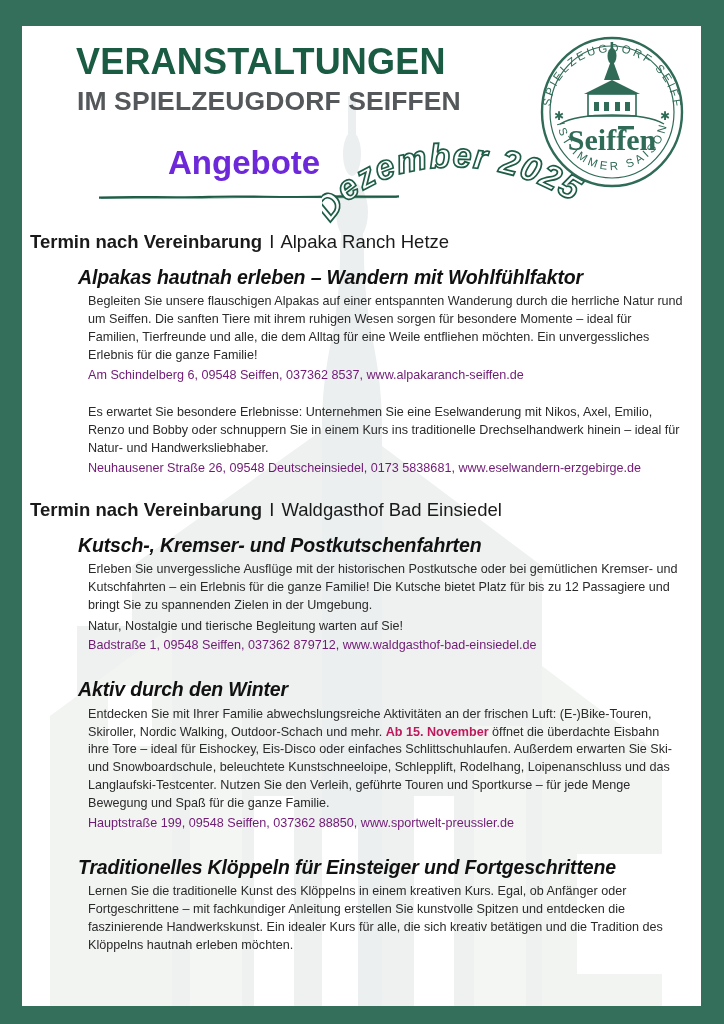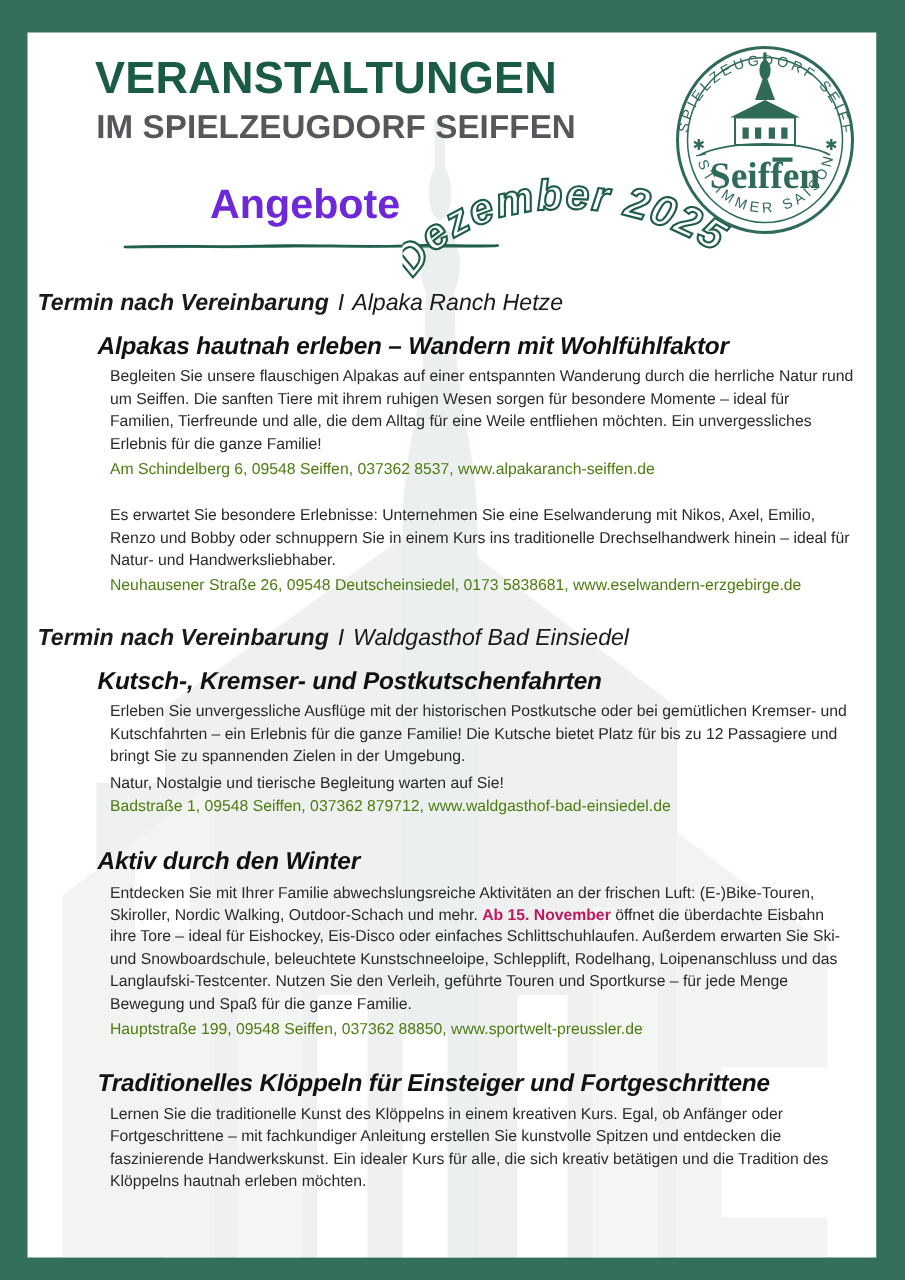--- a/index.html
+++ b/index.html
@@ -126,21 +126,20 @@
     padding: 0 18px 0 8px;
   }
 
   .entry { position: relative; margin-bottom: 12px; }
 
   .entry-head {
     font-size: 18.5px;
     line-height: 1.28;
     color: #1a1a1a;
     white-space: nowrap;
-    font-style: italic;
   }
   .entry-head .when { font-weight: bold; }
   .entry-head .sep  { font-weight: normal; padding: 0 2px; }
   .entry-head .who  { font-weight: normal; }
 
   .entry-title {
     font-size: 19.5px;
     font-weight: bold;
     font-style: italic;
     color: #111111;
@@ -159,21 +158,21 @@
     color: #2a2a2a;
     max-width: 600px;
   }
   .entry-body b { font-weight: bold; color: #be185d; text-align: right; }
 
   .entry-contact {
     margin-left: 58px;
     margin-top: 2px;
     font-size: 12.6px;
     line-height: 1.42;
-    color: #4d7c0f;
+    color: #701a75;
     white-space: nowrap;
   }
 
   .sp-0 { margin-top: 22px; }
   .sp-1 { margin-top: 20px; }
   .sp-2 { margin-top: 20px; }
   .sp-3 { margin-top: 22px; }
   .sp-4 { margin-top: 22px; }
 </style>
 </head>

